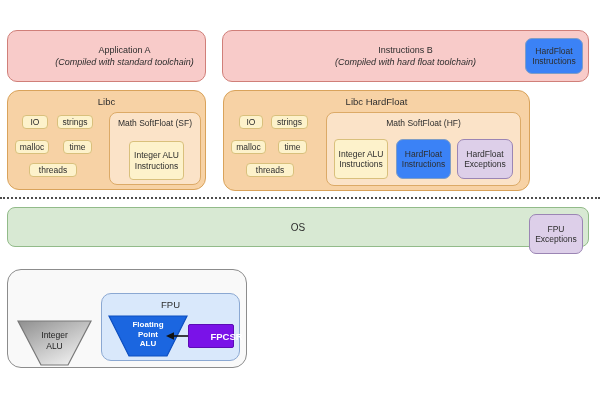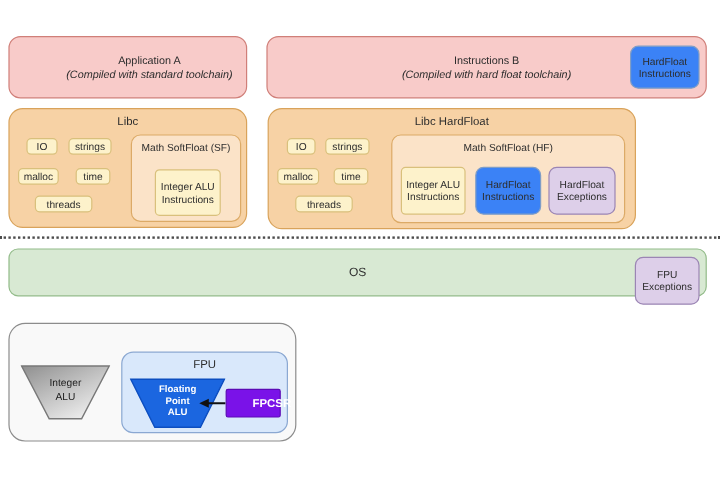--- a/index.html
+++ b/index.html
@@ -61,21 +61,21 @@
   
   .osBox { left:7px; top:207px; width:582px; height:40px; font-size:10px; }
   .os-badge { left:521px; top:6px; width:54px; height:40px; }
 
   
   .cpuBox { left:7px; top:269px; width:240px; height:99px; }
   .fpuBox { left:93px; top:23px; width:139px; height:68px; }
   .trap { position:absolute; }
   .trap svg { display:block; }
   .trap .overlay { position:absolute; inset:0; display:flex; flex-direction:column; align-items:center; justify-content:center; text-align:center; }
-  .intAlu { left:9px; top:34px; width:75px; height:46px; }
+  .intAlu { left:9px; top:50px; width:75px; height:46px; }
   .intAlu .overlay { font-size:8.5px; line-height:1.2; color:#1c1c1c; padding-bottom:5px; }
   .fpAlu { left:6px; top:21px; width:80px; height:42px; }
   .fpAlu .overlay { font-size:8px; font-weight:bold; line-height:1.2; color:#ffffff; padding-bottom:3px; }
   .fpcsr { position:absolute; left:86px; top:30px; width:46px; height:24px; background:#7a12e8; border:1px solid #5c0bb5; border-radius:2px;
            display:flex; align-items:center; justify-content:center; color:#fff; font-weight:bold; font-size:9.5px;padding-left:31px; }
   .arrow { position:absolute; left:64px; top:37px; width:22px; height:10px; }
 </style>
 </head>
 <body>
 

